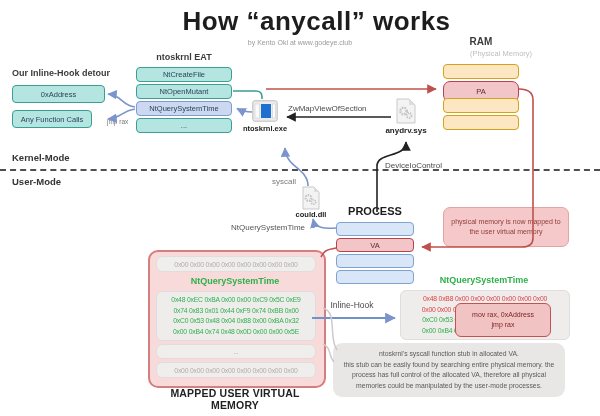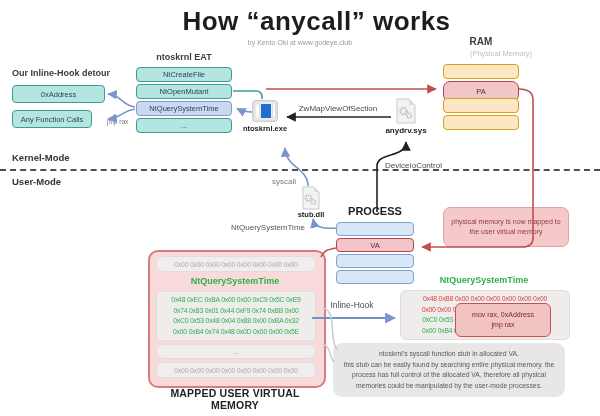--- a/index.html
+++ b/index.html
@@ -116,38 +116,38 @@
   <div class="abs z2" style="left:394px;top:98px;">
     <svg width="24" height="26" viewBox="0 0 24 26">
       <path d="M3,1 h12 l6,6 v18 h-18 z" fill="#f3f3f3" stroke="#c9c9c9"></path>
       <path d="M15,1 l6,6 h-6 z" fill="#ddd"></path>
       <circle cx="9.5" cy="13" r="3.2" fill="none" stroke="#c2c2c2" stroke-width="2.4" stroke-dasharray="1.6 1"></circle>
       <circle cx="15" cy="17.5" r="2.4" fill="none" stroke="#c2c2c2" stroke-width="2" stroke-dasharray="1.3 0.9"></circle>
     </svg>
   </div>
   <div class="abs icon-lbl" style="left:380px;top:126px;width:52px;font-size:8px;">anydrv.sys</div>
 
-  <div class="abs lbl" style="left:288px;top:104px;width:100px;text-align:center;">ZwMapViewOfSection</div>
+  <div class="abs lbl" style="left:288px;top:104px;width:100px;">ZwMapViewOfSection</div>
 
   <div class="abs divider"></div>
   <div class="abs mode" style="left:12px;top:152px;">Kernel-Mode</div>
   <div class="abs mode" style="left:12px;top:176px;">User-Mode</div>
 
   <div class="abs lbl-gray" style="left:272px;top:177px;">syscall</div>
   <div class="abs lbl" style="left:385px;top:161px;">DeviceIoControl</div>
 
   <div class="abs z2" style="left:300px;top:186px;">
     <svg width="22" height="24" viewBox="0 0 22 24">
       <path d="M3,1 h11 l5,5 v17 h-16 z" fill="#f3f3f3" stroke="#c9c9c9"></path>
       <path d="M14,1 l5,5 h-5 z" fill="#ddd"></path>
       <circle cx="8.5" cy="12" r="2.9" fill="none" stroke="#c2c2c2" stroke-width="2.2" stroke-dasharray="1.5 1"></circle>
       <circle cx="13.5" cy="16" r="2.2" fill="none" stroke="#c2c2c2" stroke-width="1.8" stroke-dasharray="1.2 0.9"></circle>
     </svg>
   </div>
-  <div class="abs icon-lbl" style="left:288px;top:210px;width:46px;">stub.dll</div>
+  <div class="abs icon-lbl" style="left:288px;top:210px;width:46px;">could.dll</div>
 
   <div class="abs" style="left:205px;top:223px;width:100px;text-align:right;font-size:8px;color:#555;">NtQuerySystemTime</div>
 
   <div class="abs" style="left:336px;top:205px;width:78px;text-align:center;font-size:11px;font-weight:bold;color:#1d1d1d;">PROCESS</div>
   <div class="box blue z2" style="left:336px;top:222px;width:78px;height:14px;"></div>
   <div class="box pink z2" style="left:336px;top:238px;width:78px;height:14px;">VA</div>
   <div class="box blue z2" style="left:336px;top:254px;width:78px;height:14px;"></div>
   <div class="box blue z2" style="left:336px;top:270px;width:78px;height:14px;"></div>
 
   <div class="abs callout z3" style="left:443px;top:207px;width:126px;height:40px;">physical memory is now mapped to the user virtual memory</div>

